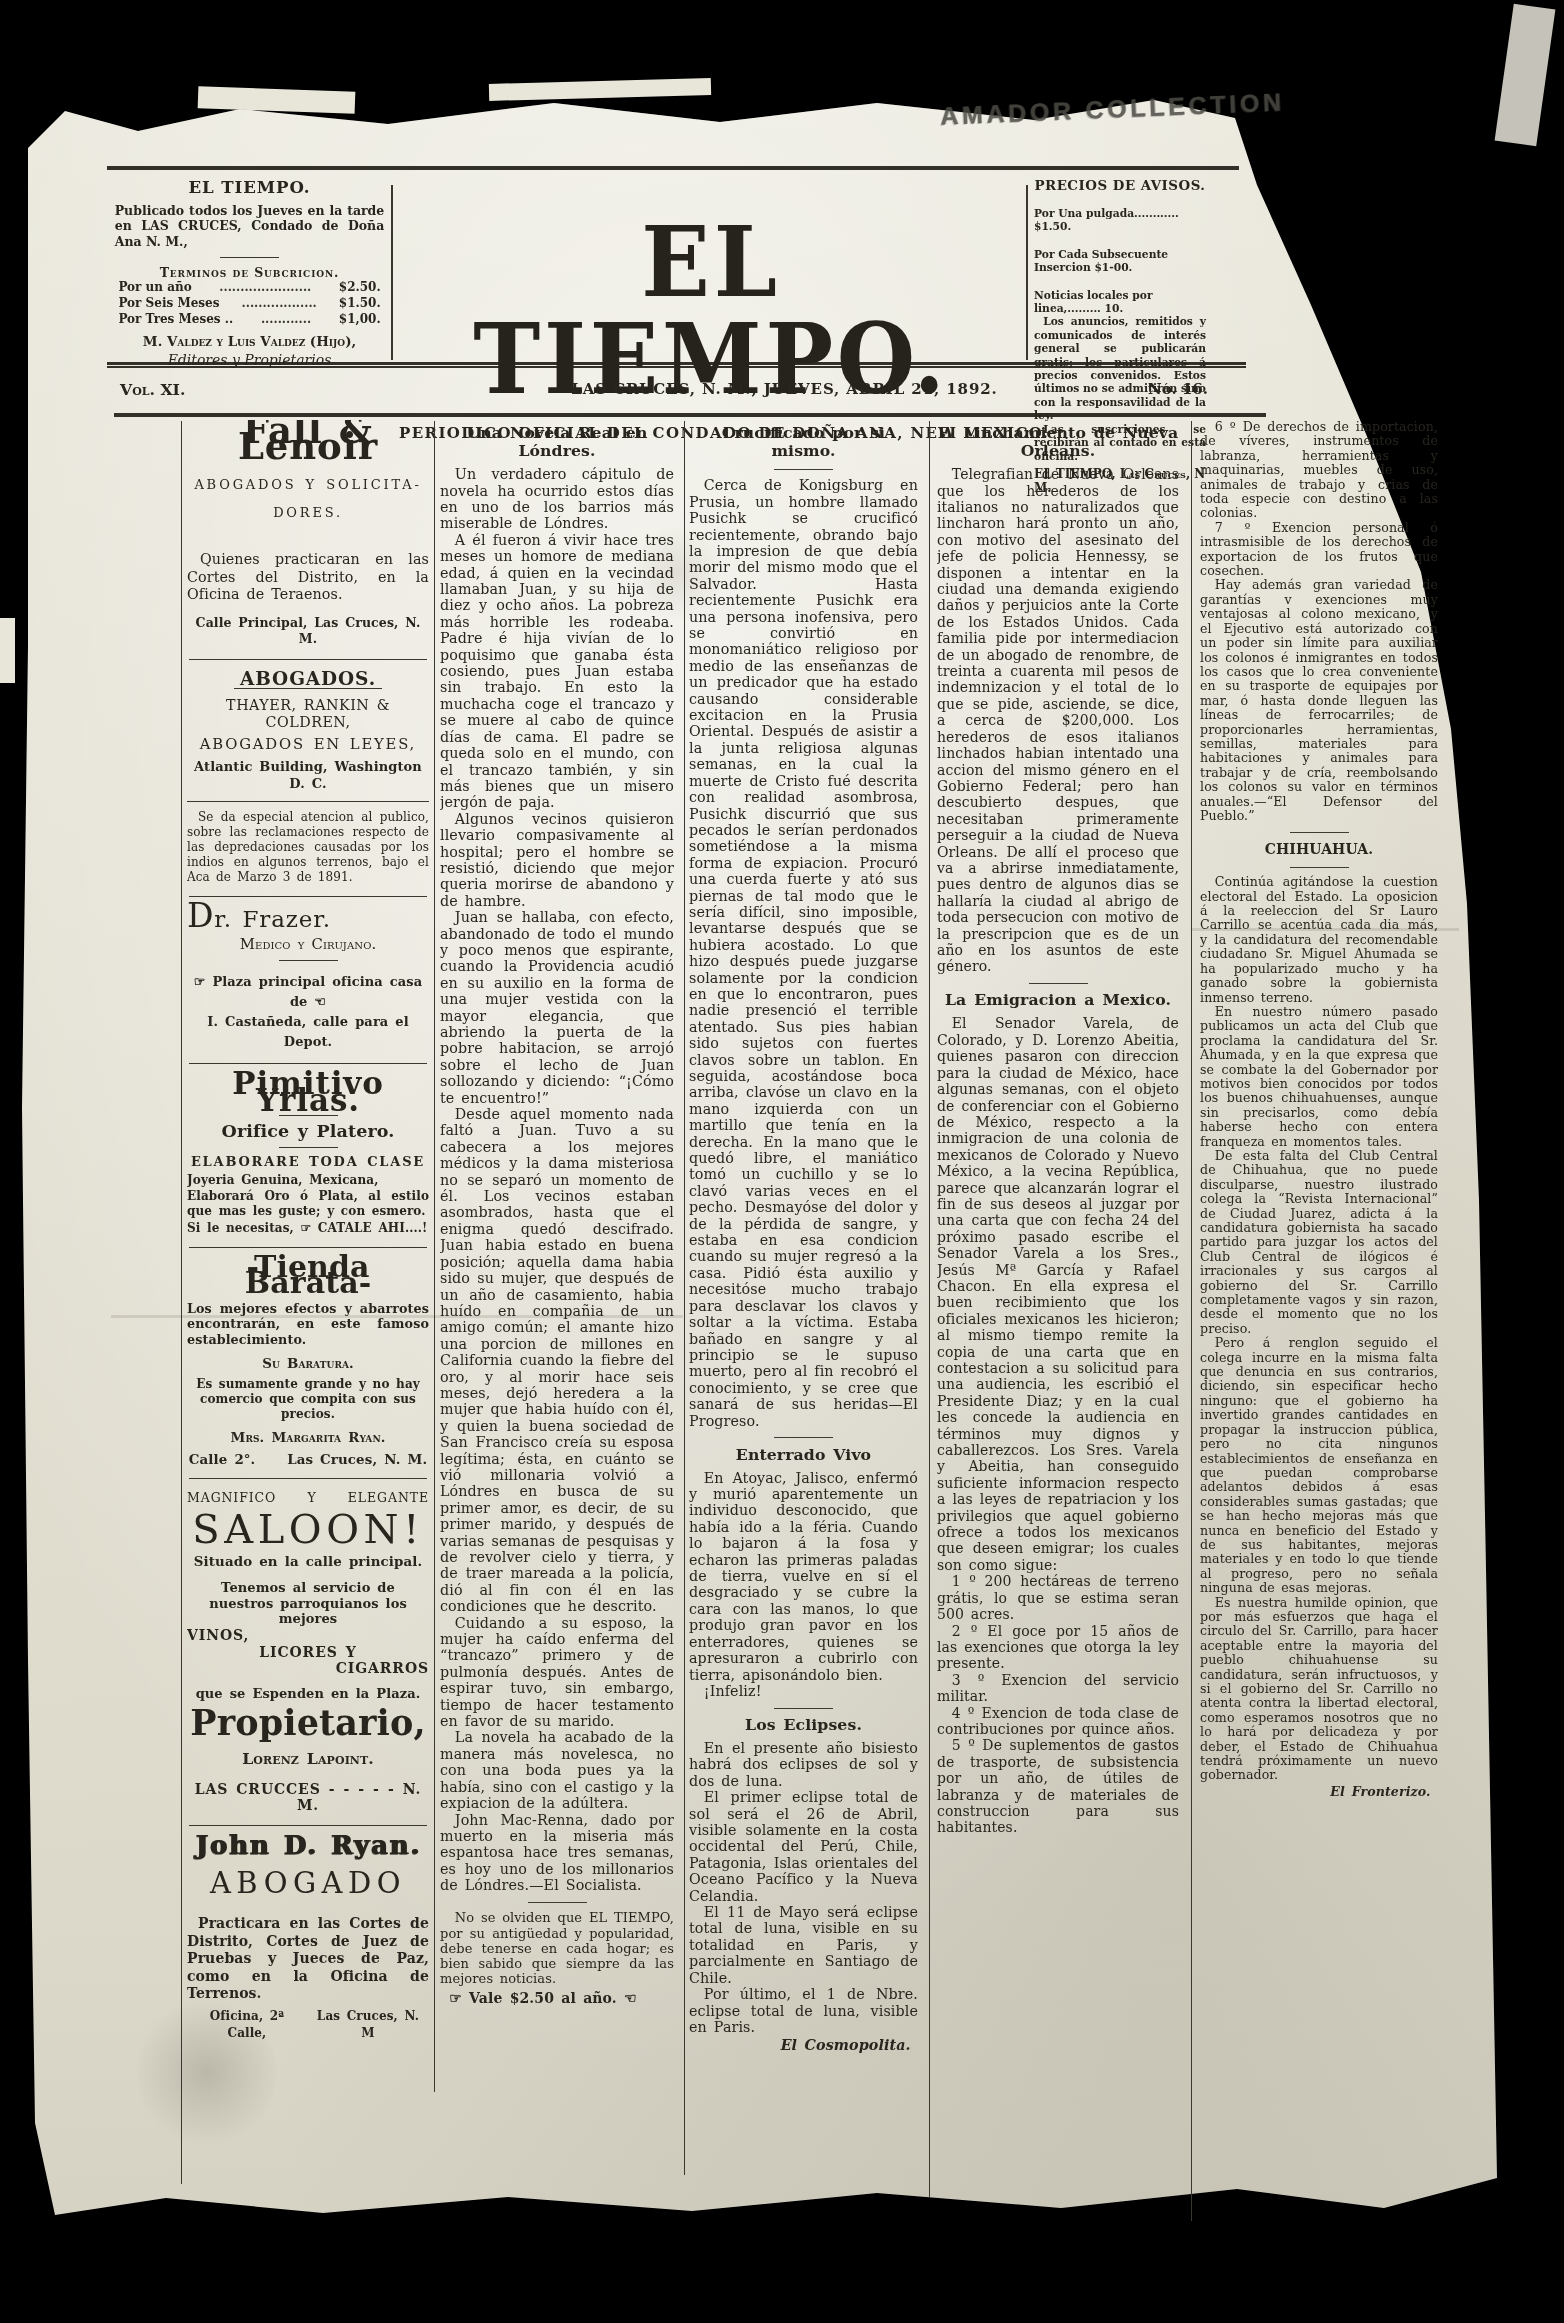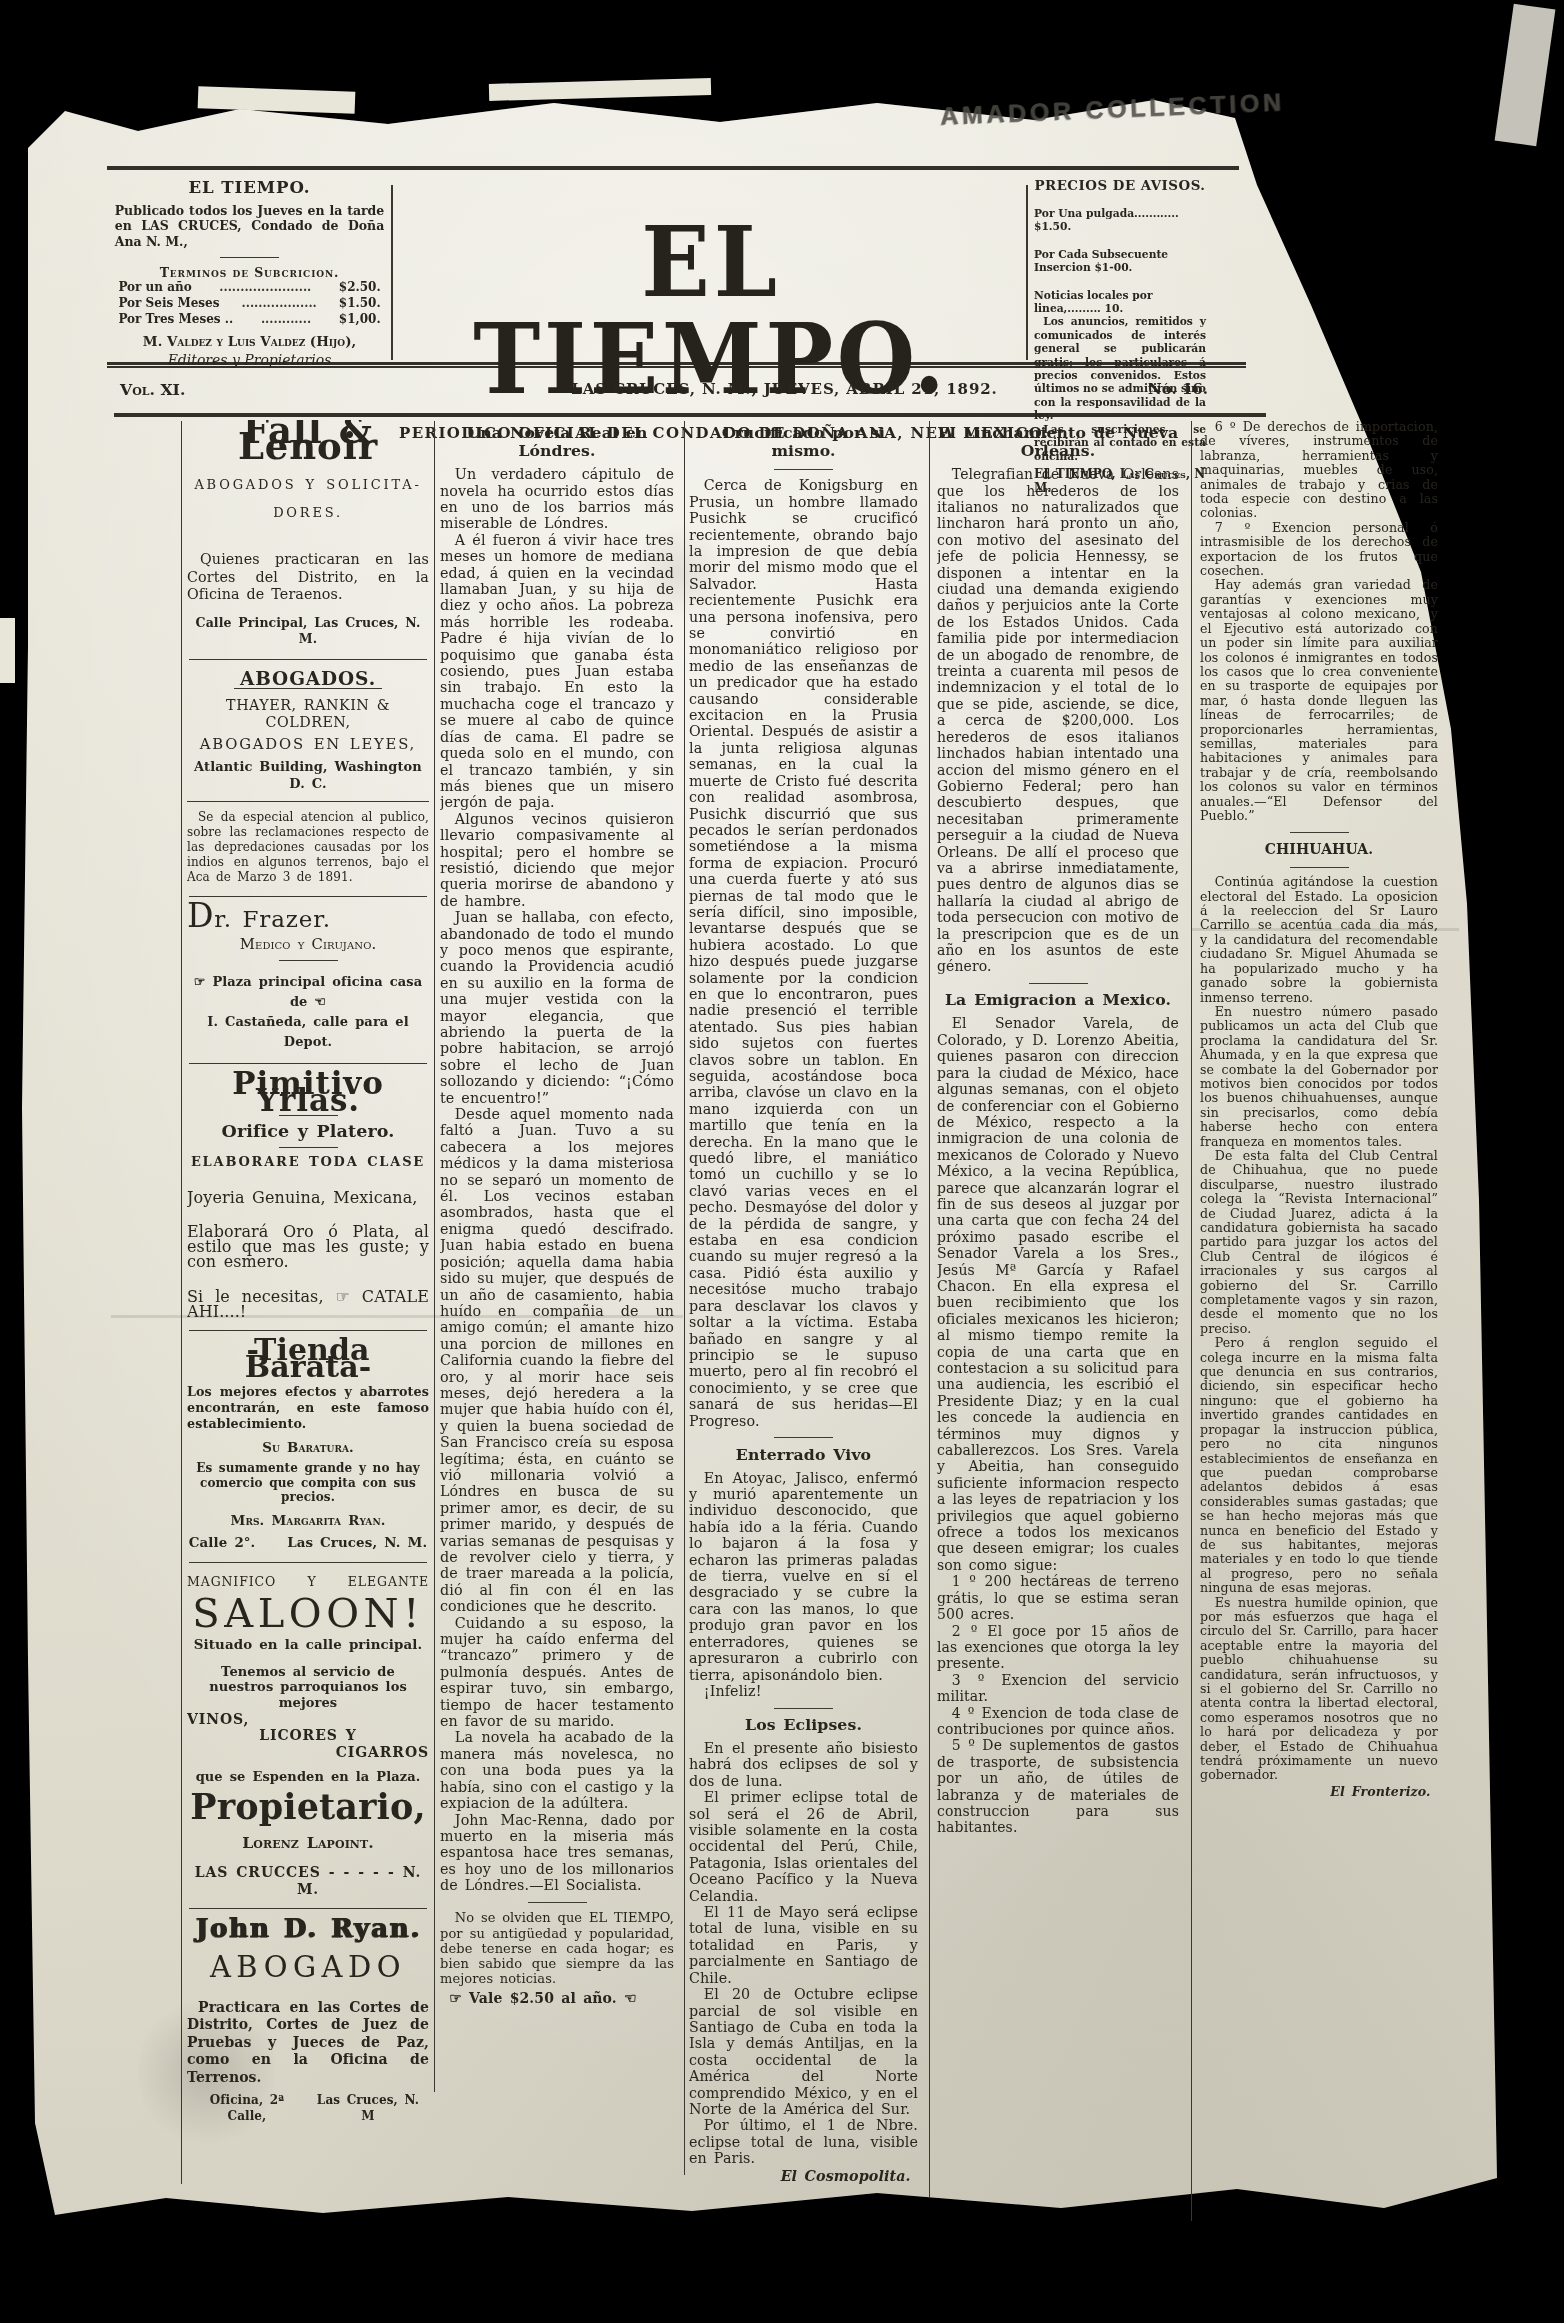--- a/index.html
+++ b/index.html
@@ -82,21 +82,21 @@
   .th-2{font-size:14.8px;letter-spacing:1.8px;margin-top:6.5px;}
   .th-3{font-size:13px;font-weight:bold;margin-top:6.5px;}
   .th-note{font-size:12px;line-height:15px;text-align:justify;text-indent:11px;margin-top:9.2px;border-top:1.4px solid #3a372f;padding-top:7.4px;}
   .fr-name{font-size:23px;letter-spacing:0.9px;text-align:left;}
   .fr-name::first-letter{font-size:33px;}
   .fr-role{font-variant:small-caps;font-size:14.8px;margin-top:9.2px;}
   .fr-note{font-size:13px;margin-top:11px;line-height:20px;font-weight:bold;}
   .yr-name{font-size:31px;font-weight:bold;letter-spacing:0.9px;}
   .yr-role{font-size:17.5px;font-weight:bold;margin-top:3.7px;}
   .yr-l1{font-size:13px;letter-spacing:1.8px;margin-top:5.5px;font-weight:bold;}
-  .yr-sm{font-size:16px;line-height:14.8px;text-align:justify;margin-top:20px;font-weight:normal;}
+  .yr-sm{font-size:12px;line-height:14.8px;text-align:justify;margin-top:2px;font-weight:bold;}
   .td-name{font-size:30px;font-weight:bold;}
   .td-body{font-size:12.7px;text-align:justify;margin-top:9.2px;line-height:15.7px;font-weight:bold;}
   .td-c{font-size:13.4px;font-variant:small-caps;font-weight:bold;margin-top:7.4px;}
   .td-s{font-size:12px;line-height:14.8px;margin-top:5.5px;font-weight:bold;}
   .td-addr{display:flex;justify-content:space-between;font-size:13.4px;font-weight:bold;margin-top:5.5px;padding:0 1.8px;}
   .sa-kick{display:flex;justify-content:space-between;font-size:12.5px;letter-spacing:0.9px;margin-top:1.8px;}
   .sa-name{font-size:40px;letter-spacing:4.6px;margin-top:14.8px;}
   .sa-l1{font-size:13.4px;font-weight:bold;margin-top:14.8px;}
   .sa-l2{font-size:13px;font-weight:bold;margin-top:11px;line-height:15.7px;}
   .sa-w{font-size:14px;letter-spacing:0.9px;font-weight:bold;text-align:left;}
@@ -286,21 +286,20 @@
       <div class="blk blk-p">Cerca de Konigsburg en Prusia, un hombre llamado Pusichk se crucificó recientemente, obrando bajo la impresion de que debía morir del mismo modo que el Salvador. Hasta recientemente Pusichk era una persona inofensiva, pero se convirtió en monomaniático religioso por medio de las enseñanzas de un predicador que ha estado causando considerable excitacion en la Prusia Oriental. Después de asistir a la junta religiosa algunas semanas, en la cual la muerte de Cristo fué descrita con realidad asombrosa, Pusichk discurrió que sus pecados le serían perdonados sometiéndose a la misma forma de expiacion. Procuró una cuerda fuerte y ató sus piernas de tal modo que le sería difícil, sino imposible, levantarse después que se hubiera acostado. Lo que hizo después puede juzgarse solamente por la condicion en que lo encontraron, pues nadie presenció el terrible atentado. Sus pies habian sido sujetos con fuertes clavos sobre un tablon. En seguida, acostándose boca arriba, clavóse un clavo en la mano izquierda con un martillo que tenía en la derecha. En la mano que le quedó libre, el maniático tomó un cuchillo y se lo clavó varias veces en el pecho. Desmayóse del dolor y de la pérdida de sangre, y estaba en esa condicion cuando su mujer regresó a la casa. Pidió ésta auxilio y necesitóse mucho trabajo para desclavar los clavos y soltar a la víctima. Estaba bañado en sangre y al principio se le supuso muerto, pero al fin recobró el conocimiento, y se cree que sanará de sus heridas—El Progreso.</div>
       <div class="blk blk-sep"></div>
       <div class="blk blk-headline">Enterrado Vivo</div>
       <div class="blk blk-p">En Atoyac, Jalisco, enfermó y murió aparentemente un individuo desconocido, que había ido a la féria. Cuando lo bajaron á la fosa y echaron las primeras paladas de tierra, vuelve en sí el desgraciado y se cubre la cara con las manos, lo que produjo gran pavor en los enterradores, quienes se apresuraron a cubrirlo con tierra, apisonándolo bien.</div>
       <div class="blk blk-p">¡Infeliz!</div>
       <div class="blk blk-sep"></div>
       <div class="blk blk-headline">Los Eclipses.</div>
       <div class="blk blk-p">En el presente año bisiesto habrá dos eclipses de sol y dos de luna.</div>
       <div class="blk blk-p">El primer eclipse total de sol será el 26 de Abril, visible solamente en la costa occidental del Perú, Chile, Patagonia, Islas orientales del Oceano Pacífico y la Nueva Celandia.</div>
       <div class="blk blk-p">El 11 de Mayo será eclipse total de luna, visible en su totalidad en Paris, y parcialmente en Santiago de Chile.</div>
-      <div class="blk blk-p">El 20 de Octubre eclipse parcial de sol visible en Santiago de Cuba en toda la Isla y demás Antiljas, en la costa occidental de la América del Norte comprendido México, y en el Norte de la América del Sur.</div>
       <div class="blk blk-p">Por último, el 1 de Nbre. eclipse total de luna, visible en Paris.</div>
       <div class="blk blk-sig">El Cosmopolita.</div>
     </div>
   <div class="col" id="col4">
       <div class="blk blk-headline">El Linchamiento de Nueva Orleans.</div>
       <div class="blk blk-p">Telegrafian de Nueva Orleans que los herederos de los italianos no naturalizados que lincharon hará pronto un año, con motivo del asesinato del jefe de policia Hennessy, se disponen a intentar en la ciudad una demanda exigiendo daños y perjuicios ante la Corte de los Estados Unidos. Cada familia pide por intermediacion de un abogado de renombre, de treinta a cuarenta mil pesos de indemnizacion y el total de lo que se pide, asciende, se dice, a cerca de $200,000. Los herederos de esos italianos linchados habian intentado una accion del mismo género en el Gobierno Federal; pero han descubierto despues, que necesitaban primeramente perseguir a la ciudad de Nueva Orleans. De allí el proceso que va a abrirse inmediatamente, pues dentro de algunos dias se hallaría la ciudad al abrigo de toda persecucion con motivo de la prescripcion que es de un año en los asuntos de este género.</div>
       <div class="blk blk-sep"></div>
       <div class="blk blk-headline">La Emigracion a Mexico.</div>
       <div class="blk blk-p">El Senador Varela, de Colorado, y D. Lorenzo Abeitia, quienes pasaron con direccion para la ciudad de México, hace algunas semanas, con el objeto de conferenciar con el Gobierno de México, respecto a la inmigracion de una colonia de mexicanos de Colorado y Nuevo México, a la vecina República, parece que alcanzarán lograr el fin de sus deseos al juzgar por una carta que con fecha 24 del próximo pasado escribe el Senador Varela a los Sres., Jesús Mª García y Rafael Chacon. En ella expresa el buen recibimiento que los oficiales mexicanos les hicieron; al mismo tiempo remite la copia de una carta que en contestacion a su solicitud para una audiencia, les escribió el Presidente Diaz; y en la cual les concede la audiencia en términos muy dignos y caballerezcos. Los Sres. Varela y Abeitia, han conseguido suficiente informacion respecto a las leyes de repatriacion y los privilegios que aquel gobierno ofrece a todos los mexicanos que deseen emigrar; los cuales son como sigue:</div>
       <div class="blk blk-p">1 º 200 hectáreas de terreno grátis, lo que se estima seran 500 acres.</div>

